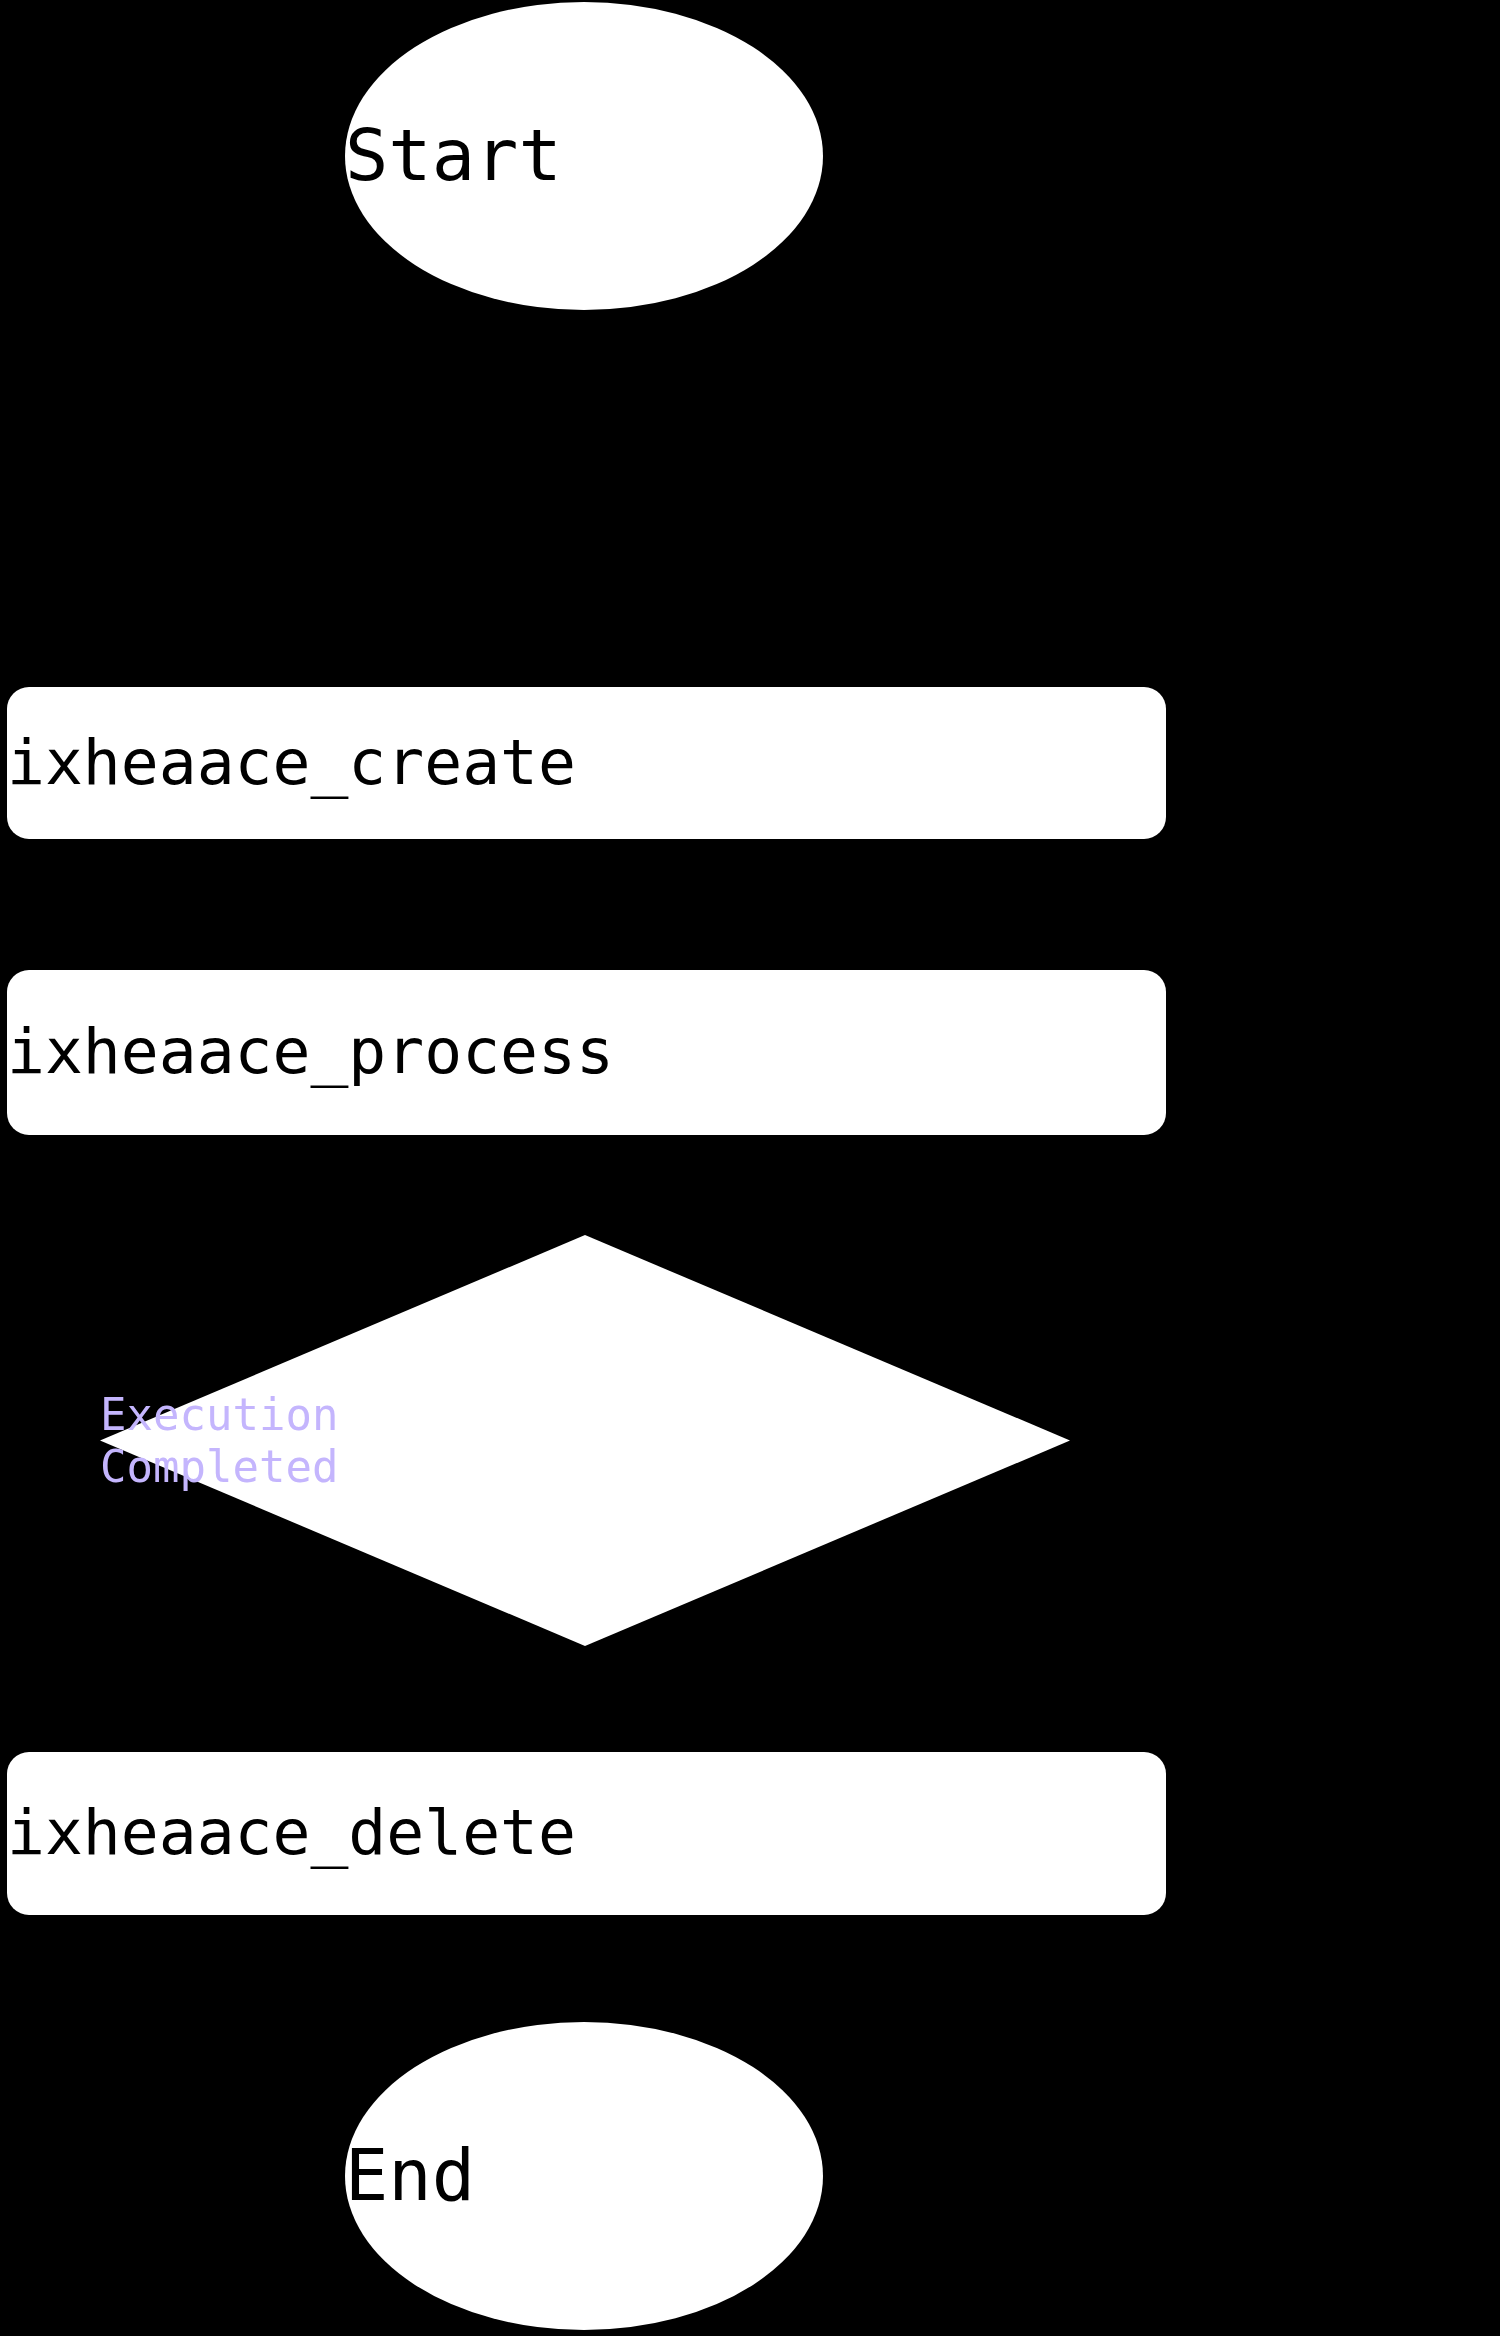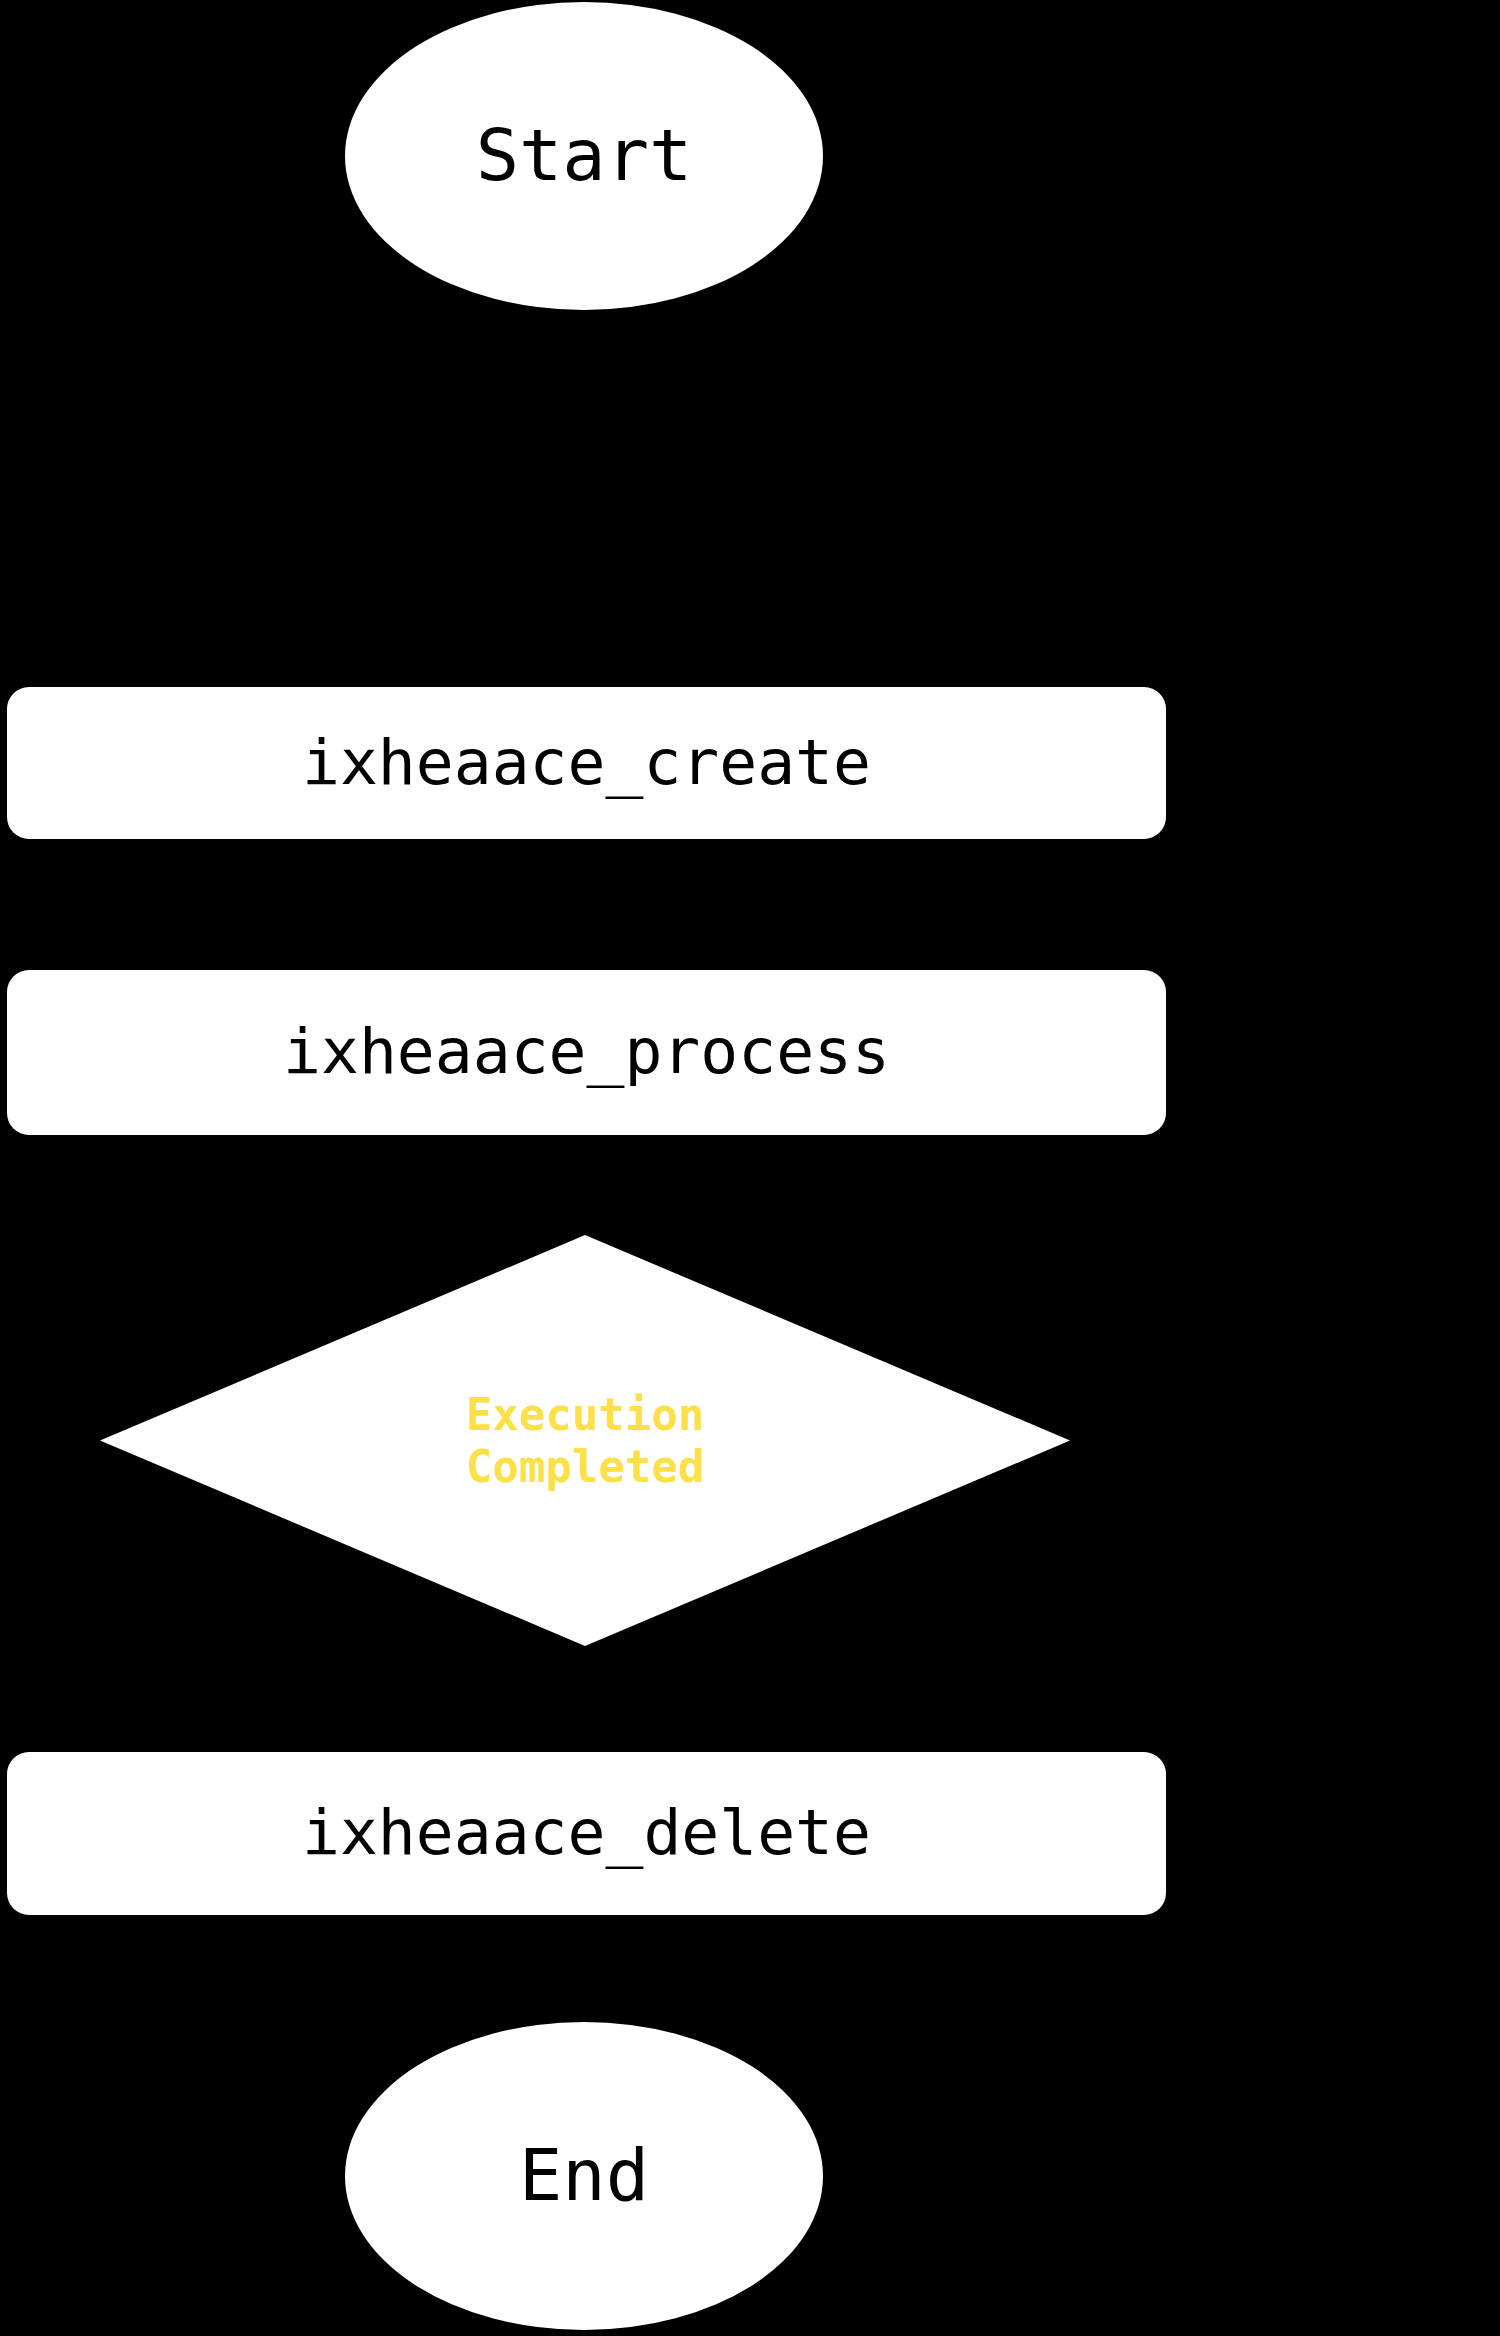--- a/index.html
+++ b/index.html
@@ -15,21 +15,20 @@
     width: 1500px;
     height: 2336px;
     background: #000000;
     overflow: hidden;
   }
   .node {
     position: absolute;
     box-sizing: border-box;
     display: flex;
     align-items: center;
-    justify-content: center;
     text-align: center;
   }
   .node-terminal {
     background: #ffffff;
     border-radius: 50%;
   }
   .node-terminal .node-label {
     color: #000000;
     font-size: 72px;
     line-height: 1.05;
@@ -52,24 +51,24 @@
   }
   .node-decision .diamond-shape {
     position: absolute;
     left: 0;
     top: 0;
     width: 100%;
     height: 100%;
   }
   .node-decision .node-label {
     position: relative;
-    color: #fde047;
+    color: #c4b5fd;
     font-size: 44px;
     line-height: 1.18;
-    font-weight: 700;
+    font-weight: 400;
     white-space: pre-line;
     z-index: 2;
   }
 </style>
 </head>
 <body>
 
 <div id="flowchart-canvas">
 
   <div class="node node-terminal" style="left:345px; top:2px; width:478px; height:308px;">

